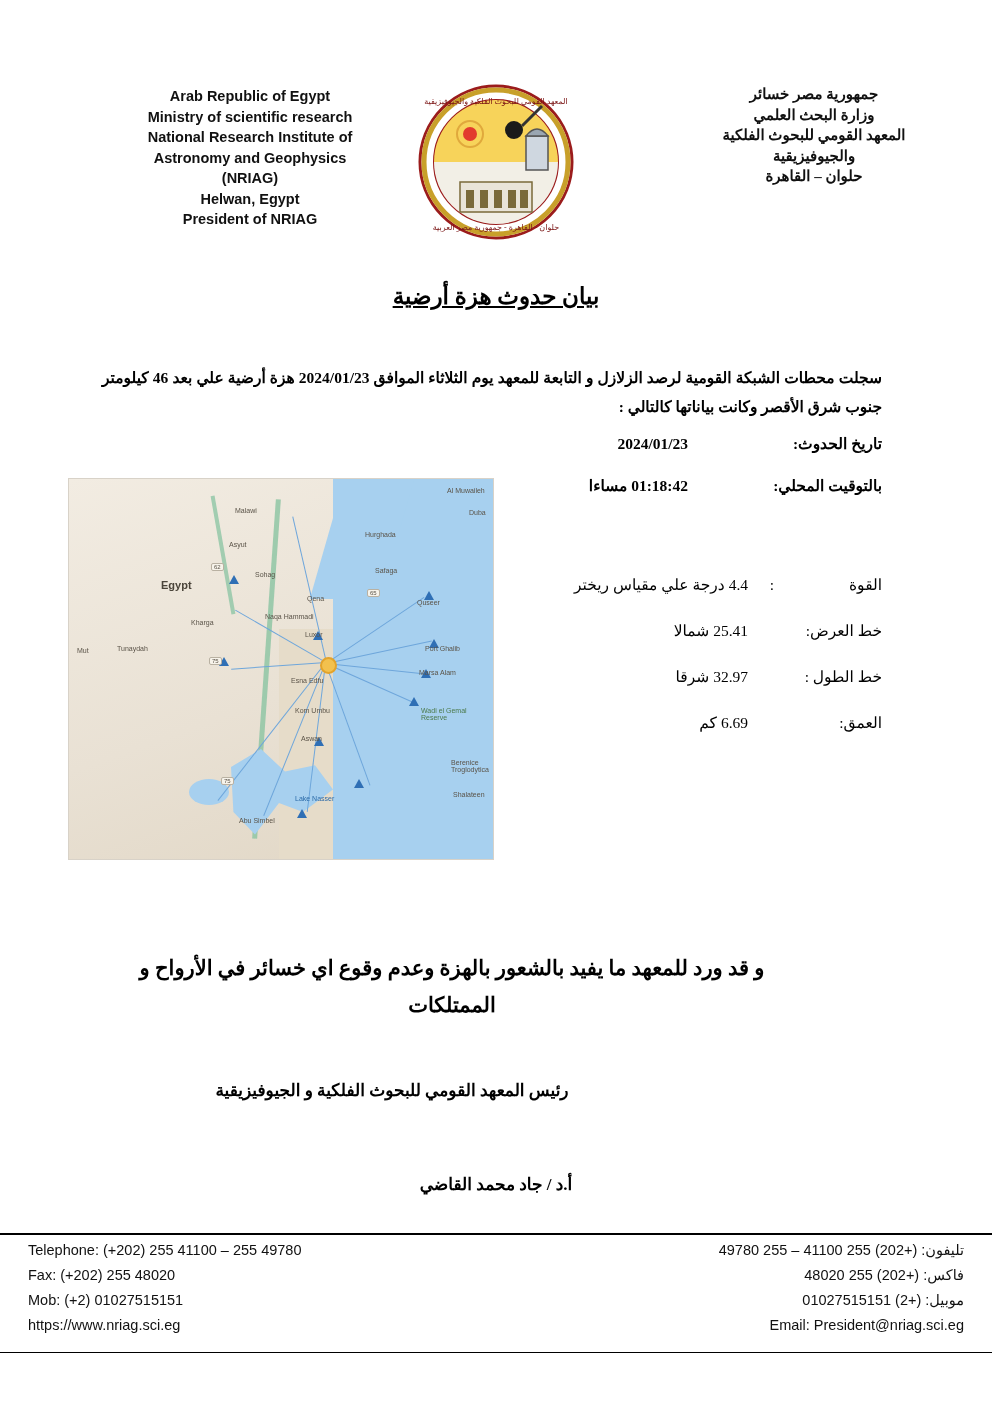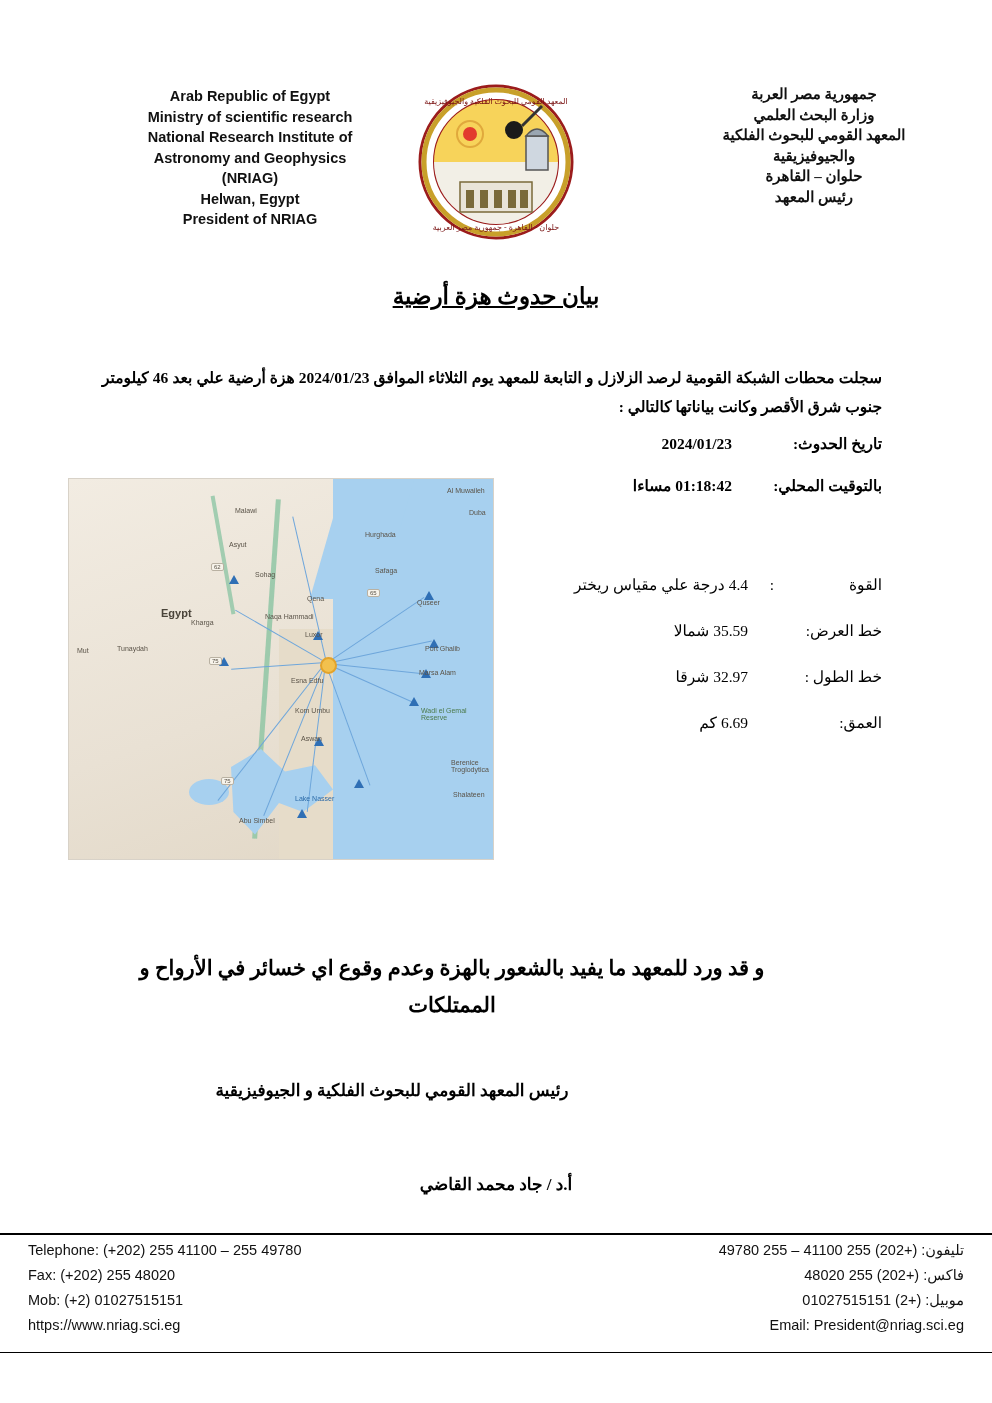--- a/index.html
+++ b/index.html
@@ -90,20 +90,21 @@
     position: absolute;
     right: 110px;
     width: 400px;
     direction: rtl;
     font-size: 15.5px;
     font-weight: bold;
   }
   .kv-top .k {
     display: inline-block;
     width: 150px;
+    margin-left: 44px;
   }
   .kv-top .v {
     display: inline-block;
   }
   #row-date { top: 435px; }
   #row-time { top: 477px; }
 
   
   .params {
     position: absolute;
@@ -231,21 +232,20 @@
     position: absolute;
     font-family: "Liberation Sans", sans-serif;
     font-size: 7px;
     color: #5a5348;
     white-space: nowrap;
   }
   .map .mlabel.big {
     font-size: 11px;
     font-weight: bold;
     color: #4a443a;
-    margin-top: 28px;
   }
   .map .mlabel.blue { color: #2b6aa8; }
   .map .mlabel.green { color: #4c7a4c; }
   .map .road-badge {
     position: absolute;
     font-family: "Liberation Sans", sans-serif;
     font-size: 6px;
     background: #f7f3ea;
     border: 1px solid #b9b1a2;
     border-radius: 2px;
@@ -366,46 +366,45 @@
         <rect x="78" y="108" width="8" height="18"></rect>
         <rect x="92" y="108" width="8" height="18"></rect>
         <rect x="104" y="108" width="8" height="18"></rect>
       </g>
       <text x="80" y="22" font-family="Liberation Serif, serif" font-size="8" fill="#7a1414" text-anchor="middle">المعهد القومي للبحوث الفلكية والجيوفيزيقية</text>
       <text x="80" y="148" font-family="Liberation Serif, serif" font-size="8" fill="#7a1414" text-anchor="middle">حلوان - القاهرة - جمهورية مصر العربية</text>
     </svg>
   </div>
 
   <div class="header-right">
-    <div>جمهورية مصر العربة</div>
+    <div>جمهورية مصر خسائر</div>
     <div>وزارة البحث العلمي</div>
     <div>المعهد القومي للبحوث الفلكية</div>
     <div>والجيوفيزيقية</div>
     <div>حلوان – القاهرة</div>
-    <div>رئيس المعهد</div>
   </div>
 </div>
 
 <div class="doc-title">بيان حدوث هزة أرضية</div>
 
 <div class="intro">سجلت محطات الشبكة القومية لرصد الزلازل و التابعة للمعهد  يوم الثلاثاء الموافق 2024/01/23 هزة أرضية علي بعد 46 كيلومتر  جنوب شرق الأقصر وكانت بياناتها كالتالي :</div>
 
 <div class="kv-top" id="row-date">
   <span class="k">تاريخ الحدوث:</span><span class="v">2024/01/23</span>
 </div>
 <div class="kv-top" id="row-time">
   <span class="k">بالتوقيت المحلي:</span><span class="v">01:18:42 مساءا</span>
 </div>
 
 <div class="params">
   <div class="prow">
     <span class="k">القوة</span><span class="sep">:</span><span class="v">4.4 درجة علي مقياس ريختر</span>
   </div>
   <div class="prow">
-    <span class="k">خط العرض:</span><span class="sep"></span><span class="v">35.59  شمالا</span>
+    <span class="k">خط العرض:</span><span class="sep"></span><span class="v">25.41  شمالا</span>
   </div>
   <div class="prow">
     <span class="k">خط الطول :</span><span class="sep"></span><span class="v">32.97 شرقا</span>
   </div>
   <div class="prow">
     <span class="k">العمق:</span><span class="sep"></span><span class="v">6.69   كم</span>
   </div>
 </div>
 
 <div class="map">

